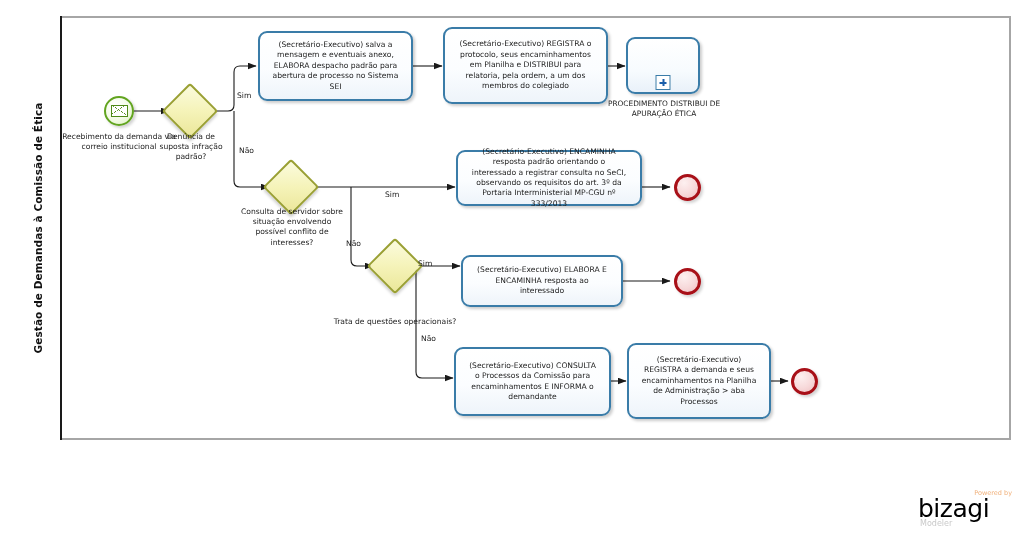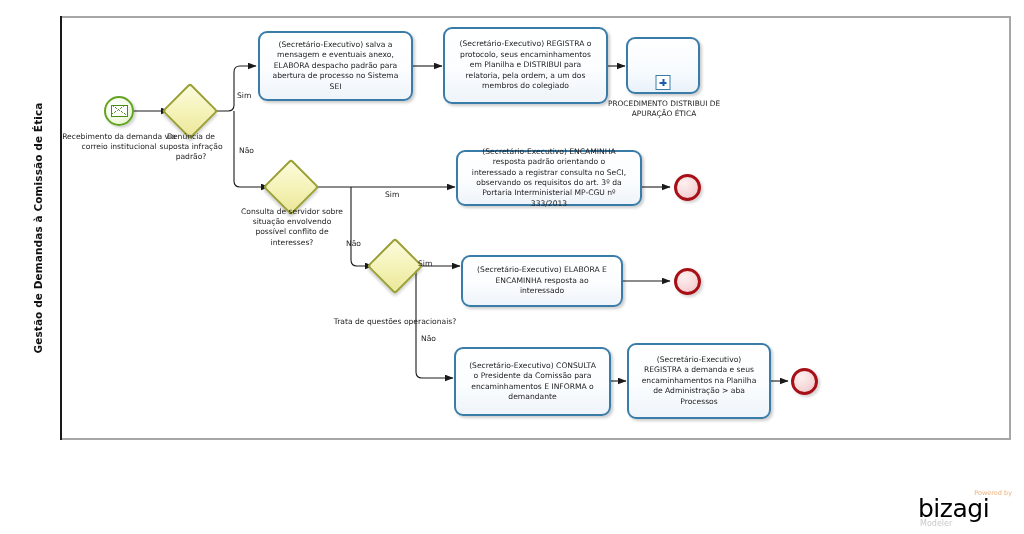--- a/index.html
+++ b/index.html
@@ -146,21 +146,21 @@
 
   <div class="node task" style="left:456px;top:150px;width:186px;height:56px;">
     <span>(Secretário-Executivo) ENCAMINHA resposta padrão orientando o interessado a registrar consulta no SeCI, observando os requisitos do art. 3º da Portaria Interministerial MP-CGU nº 333/2013</span>
   </div>
 
   <div class="node task" style="left:461px;top:255px;width:162px;height:52px;">
     <span>(Secretário-Executivo) ELABORA E ENCAMINHA resposta ao interessado</span>
   </div>
 
   <div class="node task" style="left:454px;top:347px;width:157px;height:69px;">
-    <span>(Secretário-Executivo) CONSULTA o Presidente da Comissão para encaminhamentos E INFORMA o demandante</span>
+    <span>(Secretário-Executivo) CONSULTA o Processos da Comissão para encaminhamentos E INFORMA o demandante</span>
   </div>
 
   <div class="node task" style="left:627px;top:343px;width:144px;height:76px;">
     <span>(Secretário-Executivo) REGISTRA a demanda e seus encaminhamentos na Planilha de Administração &gt; aba Processos</span>
   </div>
 
   <div class="node end-event" style="left:674px;top:174px;"></div>
   <div class="node end-event" style="left:674px;top:268px;"></div>
   <div class="node end-event" style="left:791px;top:368px;"></div>
 

